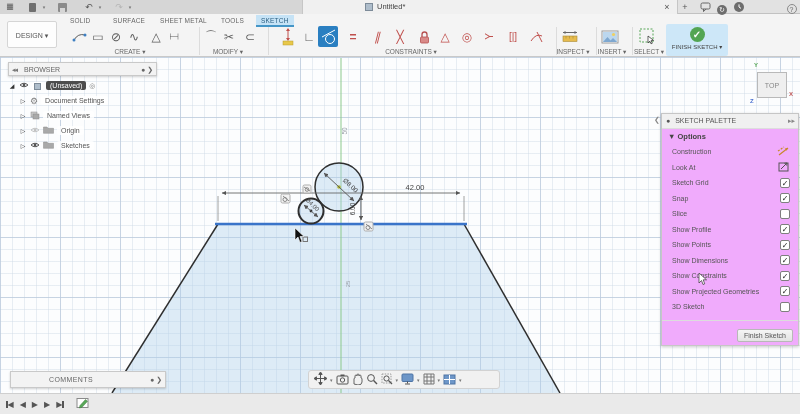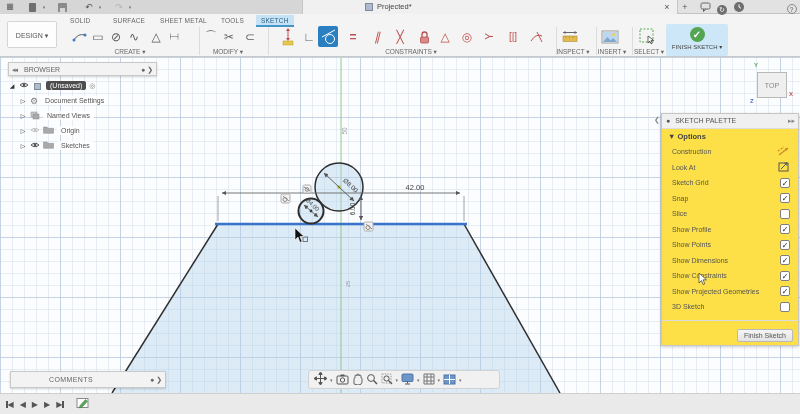--- a/index.html
+++ b/index.html
@@ -65,21 +65,21 @@
   .hd-right { position:absolute; right:3px; top:0; }
   .tree { position:absolute; left:8px; top:78px; width:180px; z-index:10; font-size:7px; color:#444; }
   .trow { height:15px; display:flex; align-items:center; gap:3px; }
   .chip { background:rgba(255,255,255,.82); border-radius:2px; padding:1px 4px; color:#555; }
   .chip.dark { background:#4d4d4d; color:#fff; }
   .arrow { width:8px; text-align:center; color:#333; font-size:6px; }
   .indent { width:8px; }
 
   
   #palette { position:absolute; left:661px; top:113px; width:138px; height:233px;
-    background:#fde047; border:1px solid #c6c6c6; box-shadow:0 1px 3px rgba(0,0,0,.2);
+    background:#f0abfc; border:1px solid #c6c6c6; box-shadow:0 1px 3px rgba(0,0,0,.2);
     z-index:10; display:flex; flex-direction:column; }
   #pal-hd { height:15px; line-height:14px; font-size:7px; color:#555; background:#f0f0f0;
     border-bottom:1px solid #ddd; padding:0 4px; position:relative; }
   #pal-opt { height:15px; line-height:15px; font-size:7.5px; font-weight:bold; color:#444; padding:0 6px; }
   .pal-row { height:15.5px; display:flex; align-items:center; padding:0 8px 0 10px; }
   .pal-label { flex:1; font-size:7px; color:#555; }
   .cb { width:10px; height:10px; border:1px solid #7f7f7f; border-radius:2px; background:#fff;
     font-size:8px; line-height:9px; text-align:center; color:#222; }
   #pal-foot { margin-top:auto; border-top:1px solid #dcdcdc; padding:3px 5px; text-align:right; }
   #pal-finish { display:inline-block; font-size:7px; color:#555; padding:2px 6px;
@@ -114,21 +114,21 @@
     <div class="page-ic" style="left:29px;"></div>
     <div class="tb-ic caret" style="left:40px;width:8px;">▾</div>
     <div class="save-ic" style="left:58px;"></div>
     <div class="tb-ic" style="left:83px;width:12px;">↶</div>
     <div class="tb-ic caret" style="left:96px;width:8px;">▾</div>
     <div class="tb-ic" style="left:113px;width:12px;color:#b5b5b5;">↷</div>
     <div class="tb-ic caret" style="left:126px;width:8px;">▾</div>
 
     <div id="doc-tab"></div>
     <div class="tb-ic" style="left:364px;width:10px;"><span class="cube-ic"></span></div>
-    <div class="tb-ic" style="left:377px;width:60px;text-align:left;font-size:7.5px;color:#444;">Projected*</div>
+    <div class="tb-ic" style="left:377px;width:60px;text-align:left;font-size:7.5px;color:#444;">Untitled*</div>
     <div class="tb-ic" style="left:662px;width:10px;">×</div>
     <div class="tb-ic" style="left:680px;width:10px;">+</div>
     <div class="tb-ic" style="left:699px;width:12px;top:2px;">
       <svg width="11" height="10" viewBox="0 0 11 10">
           <rect x="1" y="1" width="9" height="6" rx="1.5" fill="none" stroke="#666"></rect>
           <path d="M3.5,7 l0,2.6 l2.6,-2.6" fill="none" stroke="#666"></path>
         </svg>
     </div>
     <div class="tb-ic" style="left:717px;top:2px;"><span class="circ-ic">↻</span></div>
     <div class="tb-ic" style="left:734px;top:2px;">

